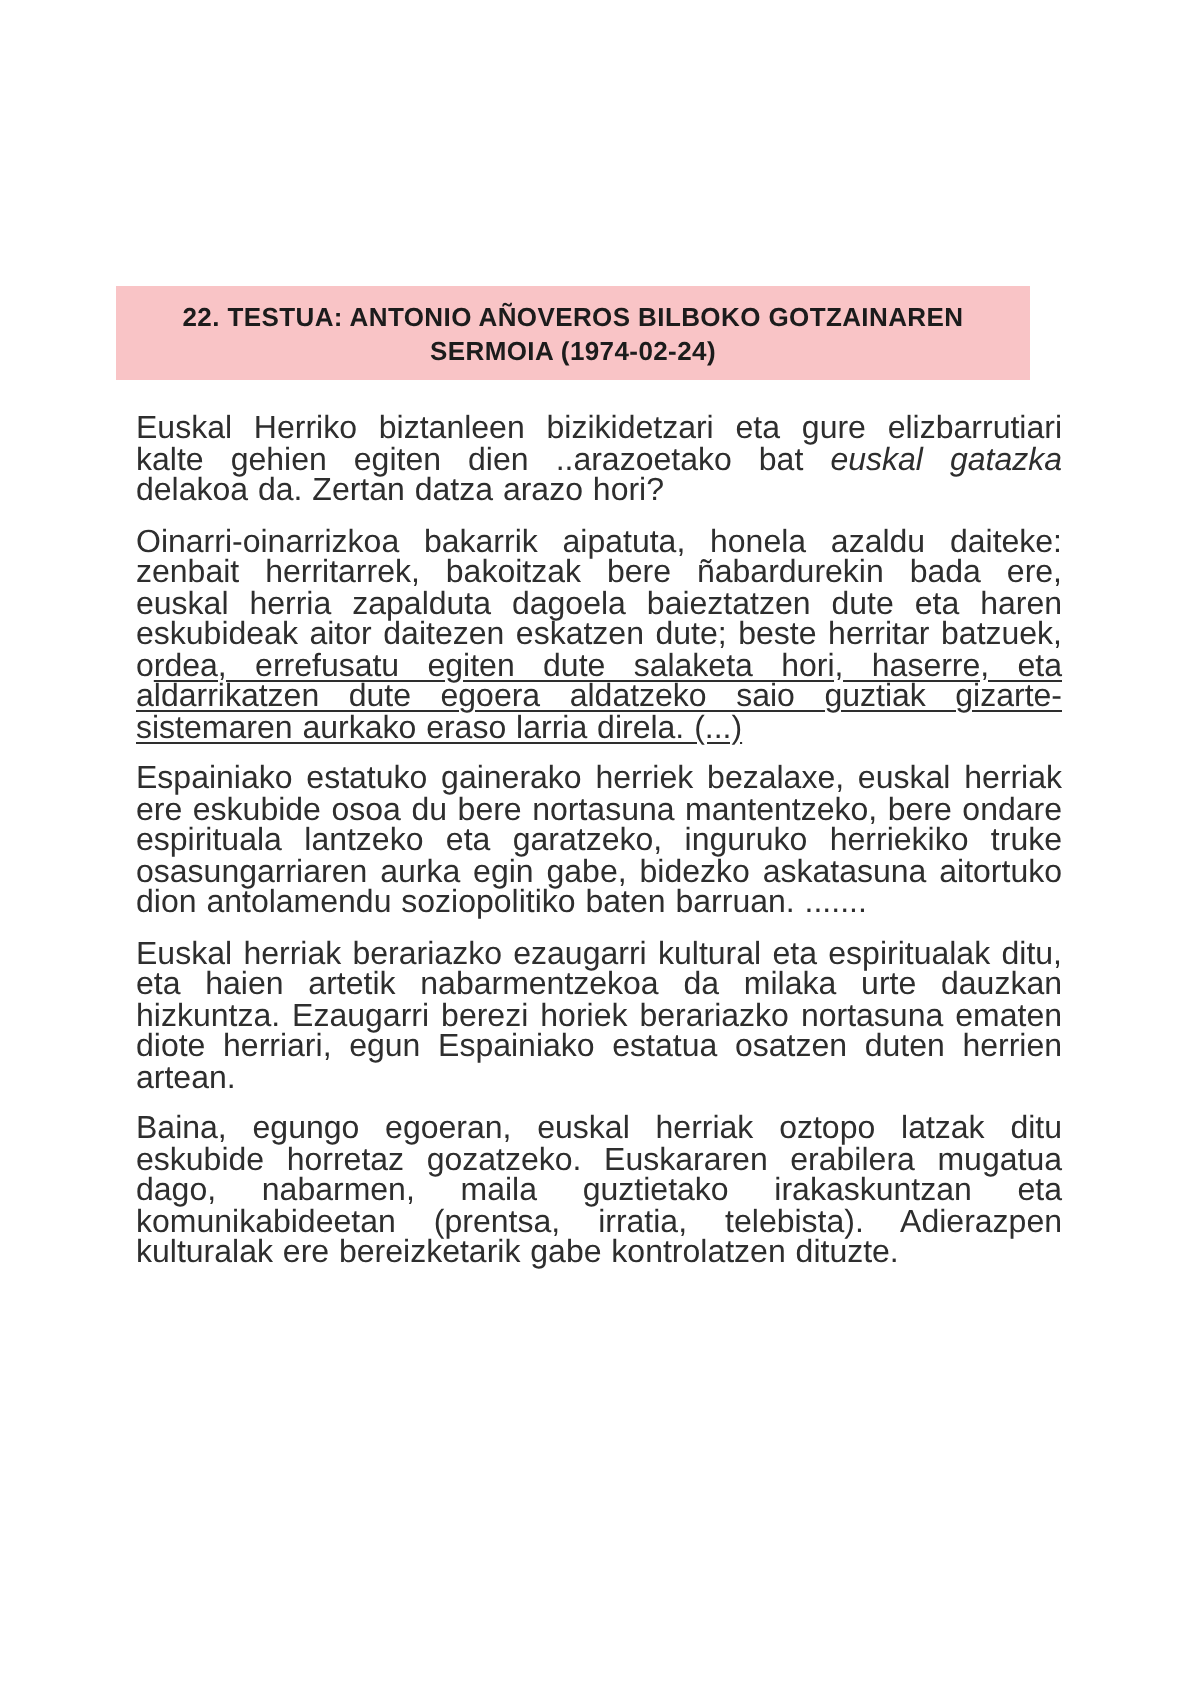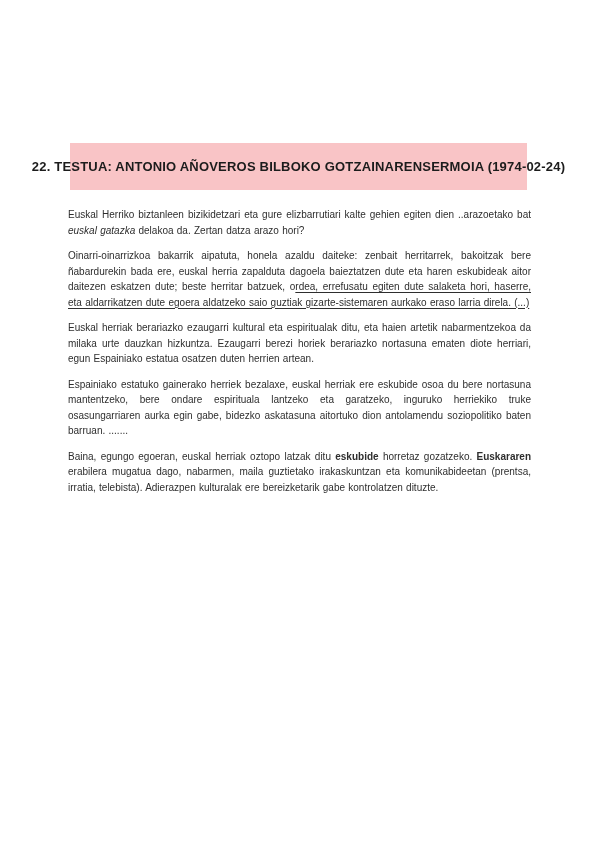--- a/index.html
+++ b/index.html
@@ -7,73 +7,73 @@
   .page {
     position: relative;
     width: 600px;
     height: 848px;
     background: #ffffff;
     font-family: "Liberation Sans", "DejaVu Sans", sans-serif;
     overflow: hidden;
   }
   .title-banner {
     position: absolute;
-    left: 70px;
+    left: 58px;
     top: 143px;
     width: 457px;
     height: 47px;
     background: #f9c4c6;
     display: flex;
-    flex-direction: row;
+    flex-direction: column;
     justify-content: center;
     align-items: center;
     text-align: center;
   }
   .title-line {
     font-size: 13px;
     font-weight: bold;
     line-height: 17px;
     color: #1c1c1c;
     letter-spacing: 0.2px;
     white-space: nowrap;
   }
   .content {
     position: absolute;
     left: 68px;
     top: 207px;
     width: 463px;
   }
   p.para {
-    font-size: 10px;
+    font-size: 16px;
     line-height: 15.5px;
     color: #2e2e2e;
     text-align: justify;
     margin-bottom: 10px;
     word-spacing: 0.5px;
   }
   p.citation {
     margin-top: 26px;
     text-align: left;
   }
   .seg-normal { }
   .seg-italic { font-style: italic; }
-  .seg-bold { font-weight: bold; }
+  .seg-bold { font-weight: normal; }
   .seg-underline { text-decoration: underline; text-underline-offset: 2px; }
 </style>
 </head>
 <body>
 
 <div class="page">
 
   <header class="title-banner" style="background: rgb(249, 196, 198);">
     <div class="title-line">22. TESTUA: ANTONIO AÑOVEROS BILBOKO GOTZAINAREN</div>
     <div class="title-line">SERMOIA (1974-02-24)</div>
   </header>
 
   <main class="content">
     <p class="para"><span class="seg-normal">Euskal Herriko biztanleen bizikidetzari eta gure elizbarrutiari kalte gehien egiten dien ..arazoetako bat </span><span class="seg-italic">euskal gatazka</span><span class="seg-normal"> delakoa da. Zertan datza arazo hori?</span></p>
     <p class="para"><span class="seg-normal">Oinarri-oinarrizkoa bakarrik aipatuta, honela azaldu daiteke: zenbait herritarrek, bakoitzak bere ñabardurekin bada ere, euskal herria zapalduta dagoela baieztatzen dute eta haren eskubideak aitor daitezen eskatzen dute; beste herritar batzuek, o</span><span class="seg-underline">rdea, errefusatu egiten dute salaketa hori, haserre, eta aldarrikatzen dute egoera aldatzeko saio guztiak gizarte-sistemaren aurkako eraso larria direla. (...)</span></p>
+    <p class="para"><span class="seg-normal">Espainiako estatuko gainerako herriek bezalaxe, euskal herriak ere eskubide osoa du bere nortasuna mantentzeko, bere ondare espirituala lantzeko eta garatzeko, inguruko herriekiko truke osasungarriaren aurka egin gabe, bidezko askatasuna aitortuko dion antolamendu soziopolitiko baten barruan. .......</span></p>
     <p class="para"><span class="seg-normal">Euskal herriak berariazko ezaugarri kultural eta espiritualak ditu, eta haien artetik nabarmentzekoa da milaka urte dauzkan hizkuntza. Ezaugarri berezi horiek berariazko nortasuna ematen diote herriari, egun Espainiako estatua osatzen duten herrien artean.</span></p>
-    <p class="para"><span class="seg-normal">Espainiako estatuko gainerako herriek bezalaxe, euskal herriak ere eskubide osoa du bere nortasuna mantentzeko, bere ondare espirituala lantzeko eta garatzeko, inguruko herriekiko truke osasungarriaren aurka egin gabe, bidezko askatasuna aitortuko dion antolamendu soziopolitiko baten barruan. .......</span></p>
     <p class="para"><span class="seg-normal">Baina, egungo egoeran, euskal herriak oztopo latzak ditu </span><span class="seg-bold">eskubide</span><span class="seg-normal"> horretaz gozatzeko. </span><span class="seg-bold">Euskararen</span><span class="seg-normal"> erabilera mugatua dago, nabarmen, maila guztietako irakaskuntzan eta komunikabideetan (prentsa, irratia, telebista). Adierazpen kulturalak ere bereizketarik gabe kontrolatzen dituzte.</span></p>
   </main>
 
 </div>
 
 </body></html>

